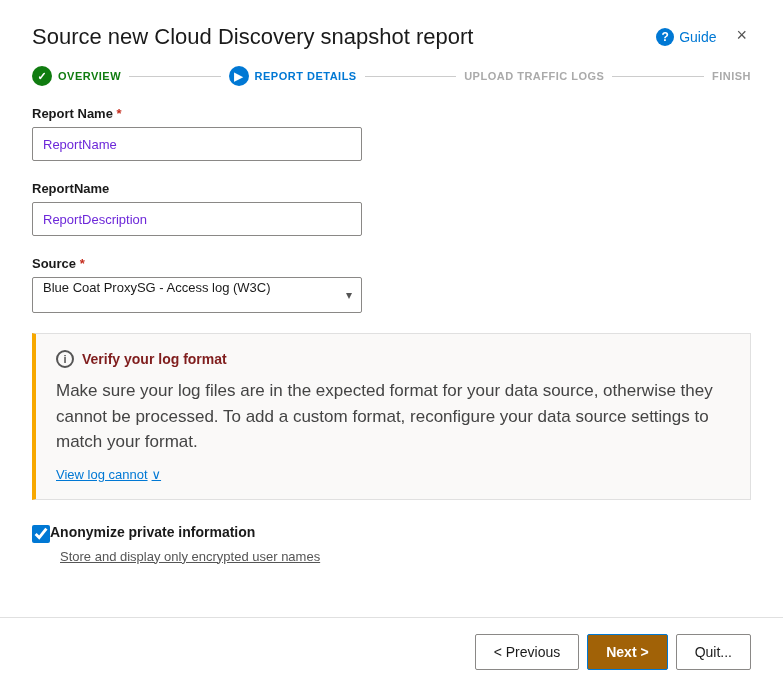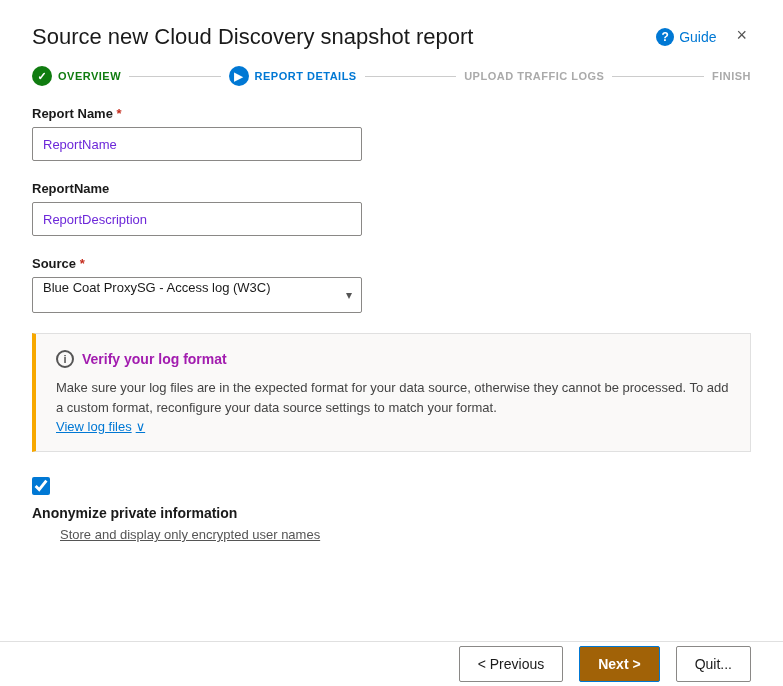--- a/index.html
+++ b/index.html
@@ -184,42 +184,42 @@
       align-items: center;
       justify-content: center;
       font-size: 11px;
       font-weight: bold;
       color: #555;
       flex-shrink: 0;
     }
     .info-box-title {
       font-size: 14px;
       font-weight: 600;
-      color: #a21caf;
+      color: #7f1d1d;
     }
     .info-box-text {
-      font-size: 13px;
+      font-size: 17px;
       color: #444;
       line-height: 1.5;
+      margin-bottom: 10px;
     }
     .view-log-link {
       font-size: 13px;
       color: #0078d4;
       cursor: pointer;
       display: inline-flex;
       align-items: center;
       gap: 4px;
     }
     
     .checkbox-row {
       display: flex;
       align-items: flex-start;
-      gap: 10px;
+      gap: 0;
       margin-bottom: 6px;
-      flex-direction: column;
     }
     .checkbox-input {
       width: 18px;
       height: 18px;
       accent-color: #0078d4;
       cursor: pointer;
       flex-shrink: 0;
       margin-top: 1px;
     }
     .checkbox-label {
@@ -228,25 +228,25 @@
       color: #1a1a1a;
     }
     .checkbox-desc {
       font-size: 13px;
       color: #555;
       margin-left: 28px;
       text-decoration: underline;
     }
     
     .dialog-footer {
-      padding: 4px 32px;
+      padding: 16px 32px;
       display: flex;
       justify-content: flex-end;
       align-items: center;
-      gap: 16px;
+      gap: 8px;
       border-top: 1px solid #e0e0e0;
       margin-top: auto;
     }
     .btn {
       height: 36px;
       padding: 0 18px;
       font-size: 14px;
       cursor: pointer;
       border-radius: 2px;
       font-family: inherit;
@@ -330,21 +330,21 @@
       </div>
     </div>
 
     <div class="info-box">
       <div class="info-box-header">
         <div class="info-circle-icon">i</div>
         <span class="info-box-title">Verify your log format</span>
       </div>
       <p class="info-box-text">Make sure your log files are in the expected format for your data source, otherwise they cannot be processed. To add a custom format, reconfigure your data source settings to match your format.</p>
       <a class="view-log-link" href="#">
-        <span>View log files</span>
+        <span>View log cannot</span>
         <span>∨</span>
       </a>
     </div>
 
     <div>
       <div class="checkbox-row">
         <input type="checkbox" class="checkbox-input" checked="" style="">
         <label class="checkbox-label">Anonymize private information</label>
       </div>
       <p class="checkbox-desc">Store and display only encrypted user names</p>

